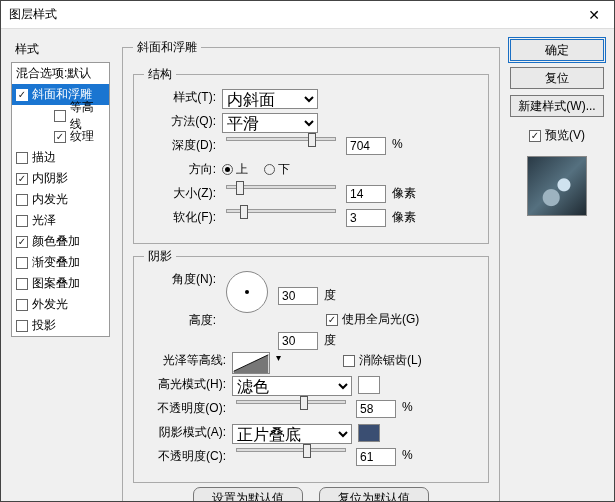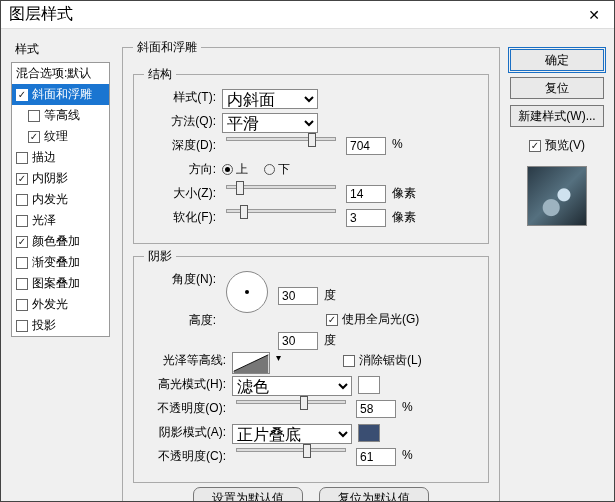--- a/index.html
+++ b/index.html
@@ -5,29 +5,29 @@
   * { box-sizing: border-box; }
   body {
     margin: 0; padding: 0;
     font-family: "Microsoft YaHei", "SimSun", Arial, sans-serif;
     font-size: 12px;
     background: #fff;
     color: #000;
   }
   .window { width: 615px; height: 502px; border: 1px solid #444; background: #f0f0f0; position: relative; }
   .titlebar { height: 28px; background: #fff; display: flex; align-items: center; justify-content: space-between; padding: 0 0 0 8px; border-bottom: 1px solid #ddd; }
-  .titlebar .title { font-size: 16px; }
+  .titlebar .title { font-size: 12px; }
   .titlebar .close { width: 40px; height: 28px; display:flex; align-items:center; justify-content:center; font-size:14px; }
   .body { display:flex; height: calc(100% - 28px); }
   .styles-col { width: 115px; padding: 10px 6px 10px 10px; }
   .styles-col .hdr { padding: 2px 4px; }
   .styles-list { margin-top: 2px; border:1px solid #999; background:#fff; }
   .style-row { display:flex; align-items:center; height: 21px; padding: 4px 4px; gap:4px; }
   .style-row.selected { background:#1a75d1; color:#fff; }
-  .style-row.indent { padding-left: 16px; }
+  .style-row.indent { padding-left: 16px; margin-left: 26px; }
   .cb { width:12px; height:12px; border:1px solid #666; background:#fff; display:inline-flex; align-items:center; justify-content:center; font-size:10px; color:#000; line-height:1; }
   .cb.checked::after { content:"✓"; color:#222; }
   .style-row.selected .cb { border-color:#fff; }
   .main-col { flex:1; padding: 10px 6px 8px 6px; display:flex; flex-direction:column; gap:8px; overflow:hidden; }
   fieldset { border:1px solid #aaa; margin:0; padding:6px 10px 10px 10px; }
   fieldset legend { padding:0 4px; }
   .inner-fs { margin-top:4px; }
   .row { display:flex; align-items:flex-start; height:24px; gap:6px; }
   .lbl { width:72px; text-align:right; }
   select { height:20px; font-size:16px; border:1px solid #888; background:#fff; }
@@ -41,21 +41,21 @@
   .rdot.on::after { content:""; width:5px; height:5px; background:#000; border-radius:50%; }
   .angle-ctl { width:42px; height:42px; border:1px solid #888; border-radius:50%; background:#fff; position:relative; }
   .angle-ctl .cross { position:absolute; left:50%; top:50%; width:4px; height:4px; background:#000; transform:translate(-50%,-50%); border-radius:50%; }
   .shading { display:flex; gap:10px; }
   .shade-right { display:flex; flex-direction:column; gap:4px;margin-top:16px; }
   .contour { width:38px; height:22px; border:1px solid #888; background:#fff; position:relative; overflow:hidden; }
   .contour svg { width:100%; height:100%; display:block; }
   .swatch { width:22px; height:18px; border:1px solid #888; display:inline-block; }
   .sw-white { background:#fff; }
   .sw-dark { background:#3a4e72; }
-  .btns-col { width:108px; padding:20px 10px 10px 4px; display:flex; flex-direction:column; gap:6px; align-items:center; }
+  .btns-col { width:108px; padding:10px 10px 10px 4px; display:flex; flex-direction:column; gap:6px; align-items:center; }
   .btn { width:100%; height:22px; border:1px solid #777; background:#e9e9e9; display:flex; align-items:center; justify-content:center; cursor:default; }
   .btn.primary { border:1px solid #1a6fc4; outline:1px solid #1a6fc4; outline-offset:1px; }
   .preview-chk { display:flex; align-items:center; gap:4px; margin-top:4px; }
   .preview-img { width:60px; height:60px; border:1px solid #888; margin-top:6px; background:
     radial-gradient(circle at 62% 48%, #cfe2ef 0 6px, transparent 7px),
     radial-gradient(circle at 40% 70%, #9db3c0 0 8px, transparent 9px),
     linear-gradient(135deg,#2a3a46 0%, #55707f 50%, #1f2a32 100%);
   }
   .bottom-btns { display:flex; gap:16px; justify-content:center; margin-top:4px; }
   .bottom-btns .btn { width:110px;border-radius:7px; }

